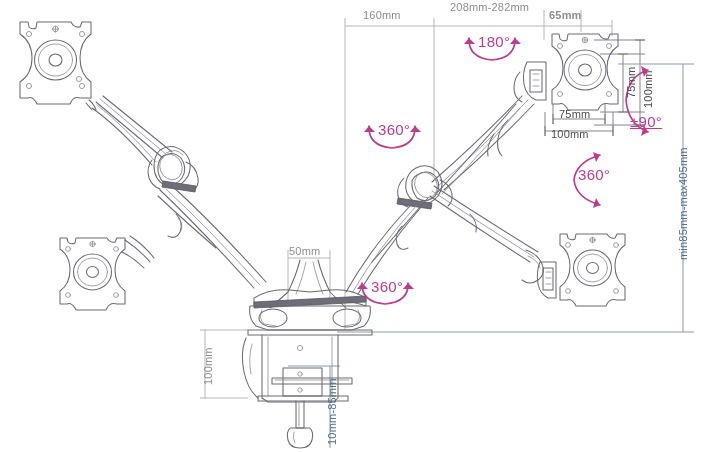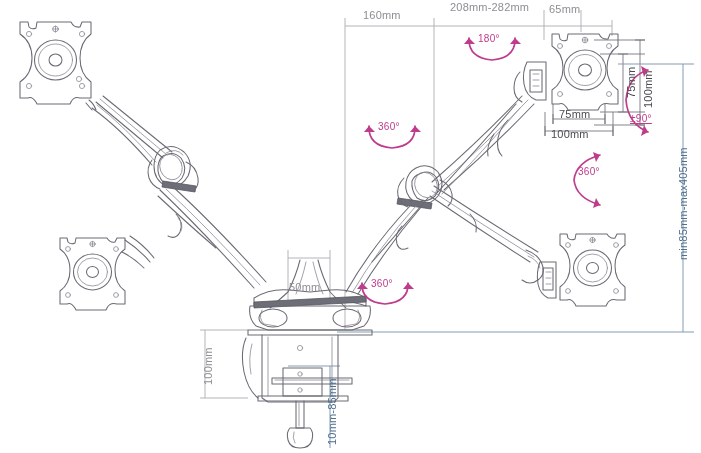--- a/index.html
+++ b/index.html
@@ -42,21 +42,21 @@
     font-size: 11px;
     letter-spacing: 0.2px;
   }
   .dim-dark {
     color: #4a4a52;
     font-size: 11px;
     letter-spacing: 0.2px;
   }
   .rot-label {
     color: #bf3b8c;
-    font-size: 10px;
+    font-size: 15px;
     letter-spacing: 0.3px;
   }
   .vert-up {
     transform: rotate(-90deg);
     transform-origin: 0 0;
   }
 </style>
 </head>
 <body>
 
@@ -368,33 +368,33 @@
       <path class="arwf" d="M600,155 L593,152 L596,162 Z"></path>
       <path class="arwf" d="M600,205 L593,208 L596,198 Z"></path>
     </g>
 
   </svg>
 
   <div class="dim-label dim-gray" style="left:363px; top:10px;">160mm</div>
 
   <div class="dim-label dim-gray" style="left:450px; top:2px;">208mm-282mm</div>
 
-  <div class="dim-label dim-gray" style="left:549px; top:4px;">65mm</div>
+  <div class="dim-label dim-gray" style="left:549px; top:10px;font-weight:bold;">65mm</div>
 
   <div class="dim-label dim-dark vert-up" style="left:626px; top:98px;">75mm</div>
 
   <div class="dim-label dim-dark vert-up" style="left:643px; top:108px;">100mm</div>
 
   <div class="dim-label dim-dark" style="left:559px; top:109px;">75mm</div>
 
   <div class="dim-label dim-dark" style="left:551px; top:129px;">100mm</div>
 
   <div class="dim-label dim-blue vert-up" style="left:678px; top:260px;">min85mm-max405mm</div>
 
-  <div class="dim-label dim-gray" style="left:289px; top:246px;margin-top:36px;">50mm</div>
+  <div class="dim-label dim-gray" style="left:289px; top:246px;">50mm</div>
 
   <div class="dim-label dim-gray vert-up" style="left:203px; top:385px;">100mm</div>
 
   <div class="dim-label dim-blue vert-up" style="left:327px; top:445px;">10mm-85mm</div>
 
   <div class="dim-label rot-label" style="left:478px; top:34px;">180°</div>
 
   <div class="dim-label rot-label" style="left:378px; top:122px;">360°</div>
 
   <div class="dim-label rot-label" style="left:371px; top:279px;">360°</div>

